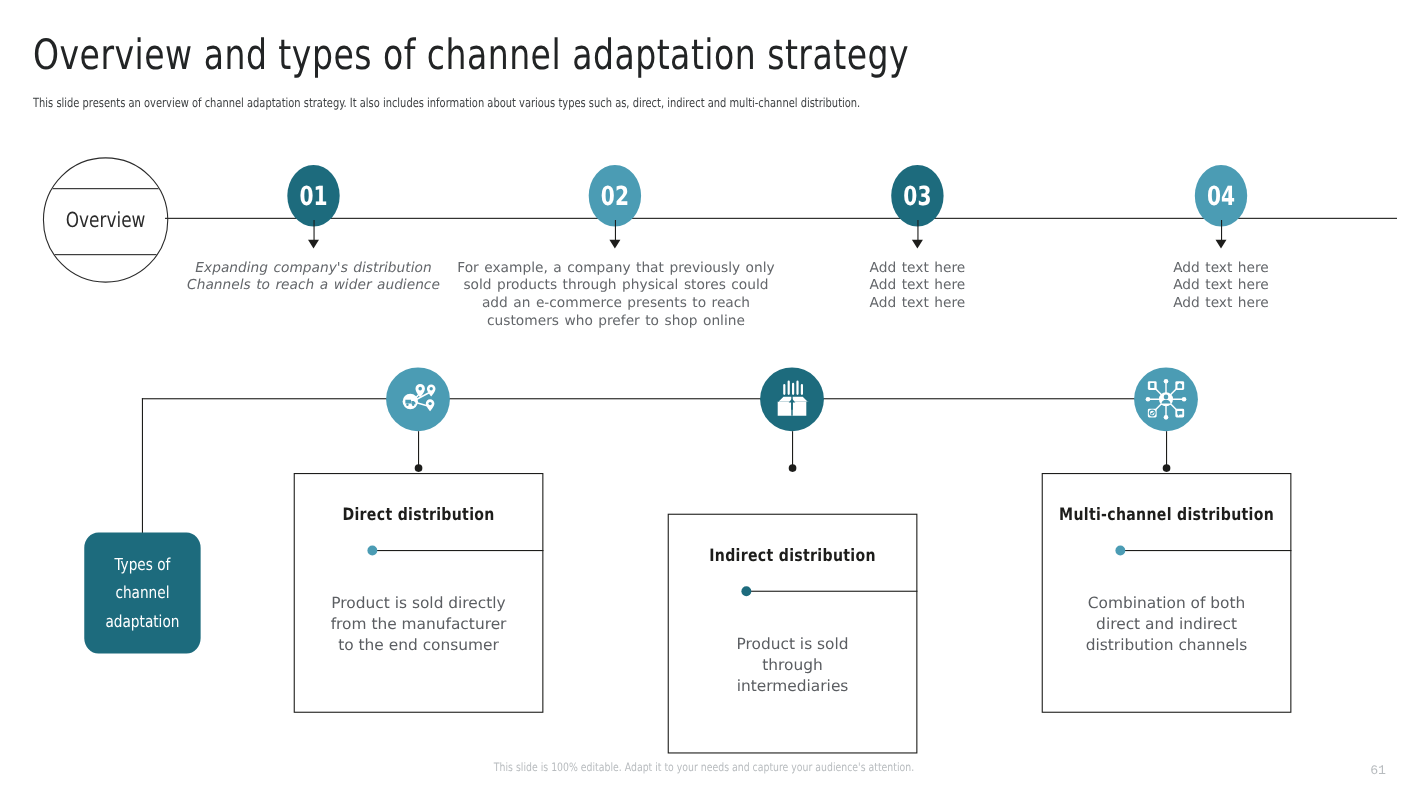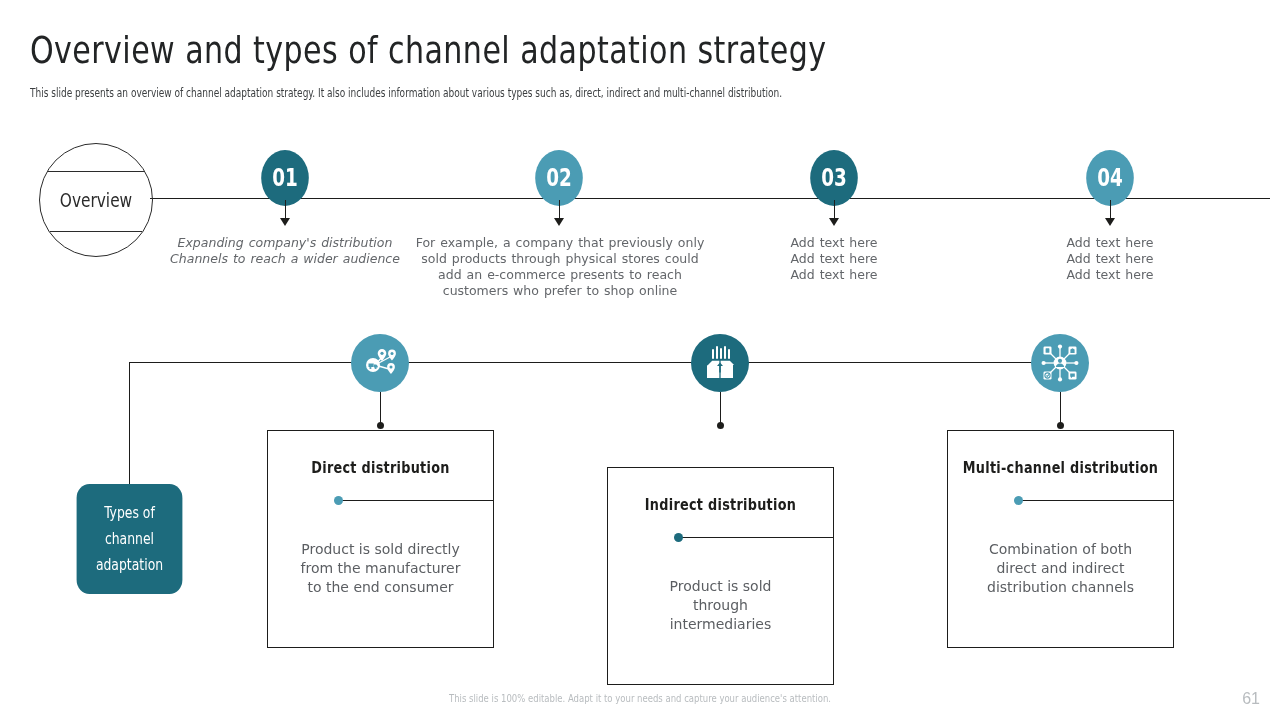--- a/index.html
+++ b/index.html
@@ -230,22 +230,22 @@
     text-align: center;
     font-family: "DejaVu Sans Condensed", "Liberation Sans Narrow", "DejaVu Sans", sans-serif;
     font-size: 10.5px;
     color: #b8bcbf;
     transform: scaleX(0.9);
   }
   .page-num {
     position: absolute;
     right: 20px;
     bottom: 12px;
-    font-family: Liberation Sans, sans-serif;
-    font-size: 16px;
+    font-family: Liberation Mono, monospace;
+    font-size: 12px;
     color: #b8bcbf;
   }
 </style>
 </head>
 <body>
 
 <div class="slide-title">Overview and types of channel adaptation strategy</div>
 <div class="slide-subtitle">This slide presents an overview of channel adaptation strategy. It also includes information about various types such as, direct, indirect and multi-channel distribution.</div>
 
 <div class="timeline-line"></div>

